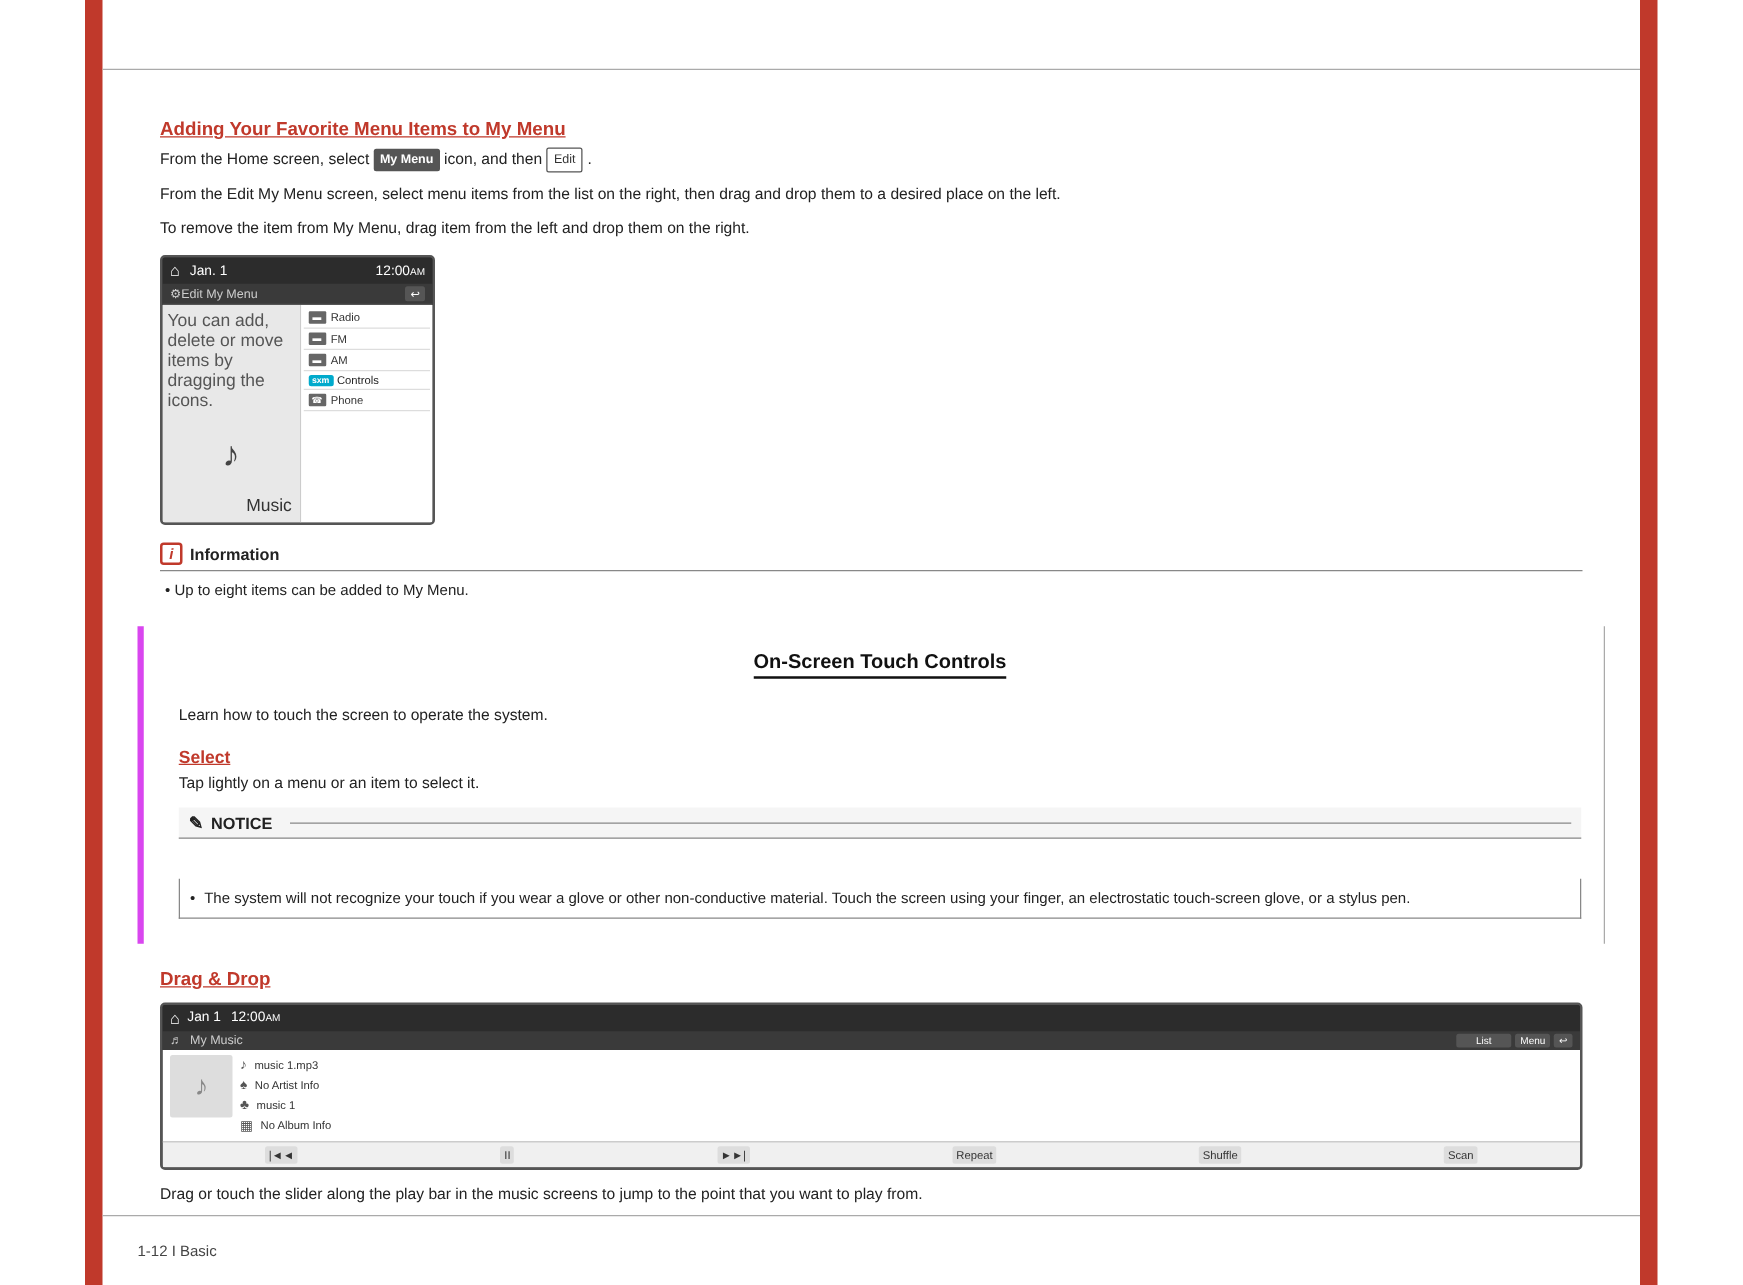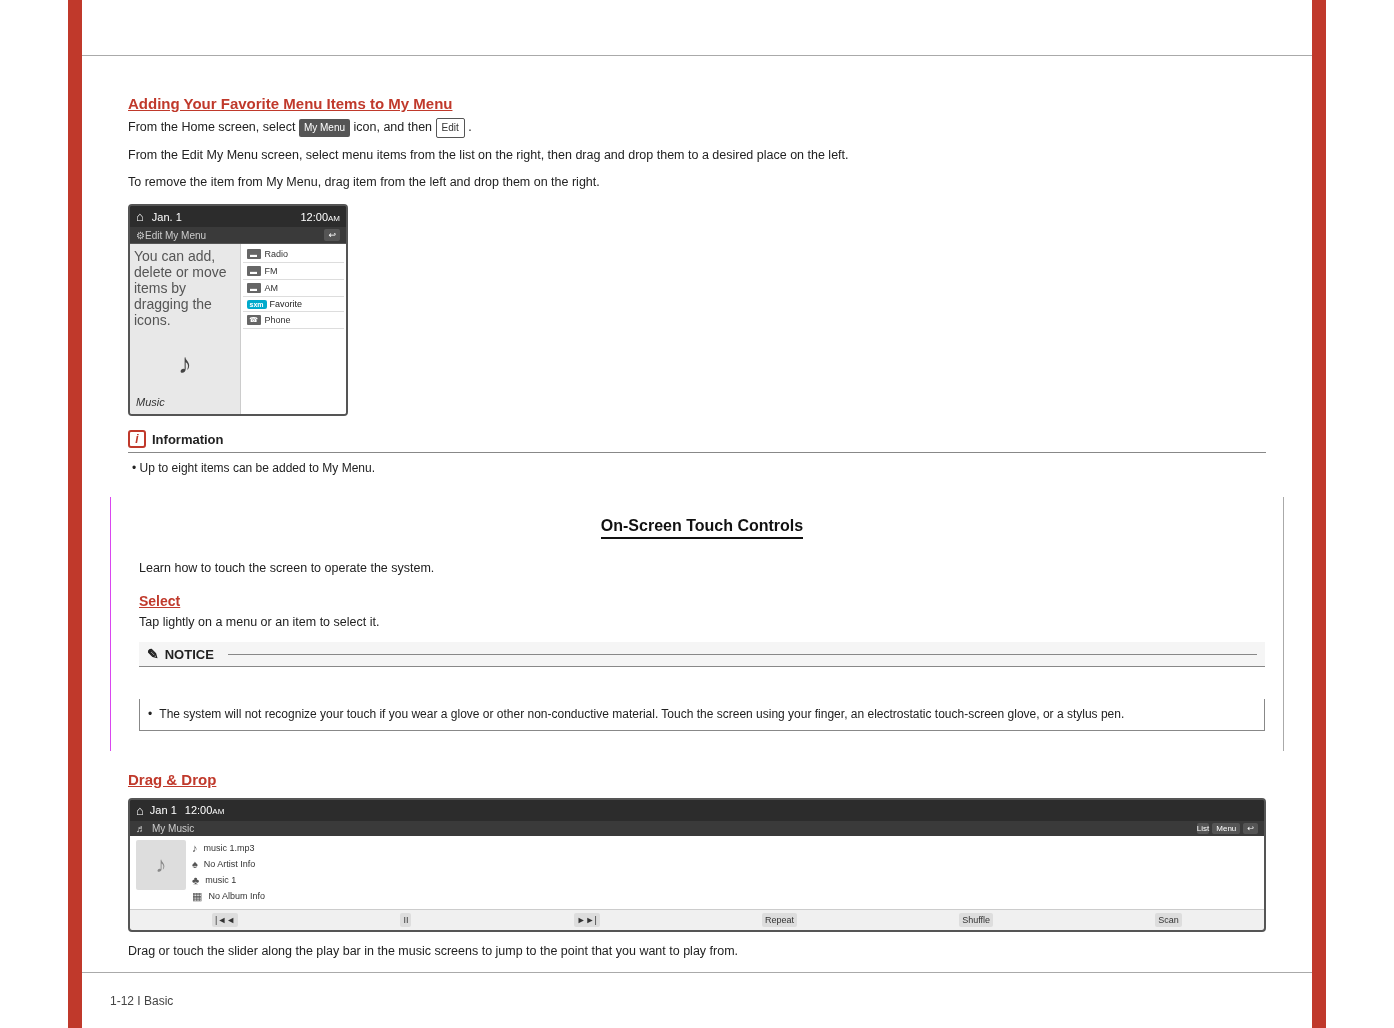--- a/index.html
+++ b/index.html
@@ -70,21 +70,21 @@
     }
 
     
     .col {
       flex: 1;
       padding: 20px 18px;
       position: relative;
     }
     .col-left { border-right: none; }
     .col-mid {
-      border-left: 1px solid #d946ef;
+      border-left: 5px solid #d946ef;
       border-right: 1px solid #aaa;
       padding-left: 28px;
     }
     .col-right { border-left: none; }
 
     
     .section-title {
       font-size: 15px;
       font-weight: bold;
       color: #c0392b;
@@ -119,21 +119,21 @@
 
     
     .badge {
       display: inline-block;
       background: #555;
       color: #fff;
       font-size: 10px;
       padding: 1px 5px;
       border-radius: 2px;
       vertical-align: middle;
-      font-weight: normal;
+      font-weight: bold;
     }
     .badge-outline {
       display: inline-block;
       background: #fff;
       color: #333;
       font-size: 10px;
       padding: 1px 5px;
       border-radius: 2px;
       border: 1px solid #555;
       vertical-align: middle;
@@ -215,25 +215,24 @@
     }
     .music-icon-lg {
       font-size: 28px;
       color: #444;
       display: flex;
       align-items: center;
       justify-content: center;
       height: 60px;
     }
     .screen-music-label {
-      text-align: left;
-      font-size: 11px;
+      text-align: right;
+      font-size: 14px;
       color: #333;
       padding: 2px;
-      font-style: italic;
     }
     .sxm-item {
       display: flex;
       align-items: center;
       padding: 2px 4px;
       font-size: 9px;
       border-bottom: 1px solid #ddd;
       gap: 3px;
     }
     .sxm-badge {
@@ -448,21 +447,21 @@
           <div class="screen-item">
             <span class="screen-item-icon">▬</span>
             <span>FM</span>
           </div>
           <div class="screen-item">
             <span class="screen-item-icon">▬</span>
             <span>AM</span>
           </div>
           <div class="sxm-item">
             <span class="sxm-badge">sxm</span>
-            <span>Favorite</span>
+            <span>Controls</span>
           </div>
           <div class="screen-item">
             <span class="screen-item-icon">☎</span>
             <span>Phone</span>
           </div>
         </div>
       </div>
     </div>
 
     <div class="info-box">
@@ -504,21 +503,21 @@
         <span style="font-size:13px; margin-right:6px;">⌂</span>
         <span>Jan  1</span>
         <span style="margin-left:8px;">
           <span>12:00</span><span style="font-size:8px;">AM</span>
         </span>
       </div>
       <div class="rscreen-subheader">
         <span style="font-size:10px;">♬</span>
         <span>My Music</span>
         <span style="margin-left:auto; display:flex; gap:3px;">
-          <span style="background:#555;color:#fff;font-size:8px;padding:1px 0;border-radius:2px;">List</span>
+          <span style="background:#555;color:#fff;font-size:8px;padding:1px 16px;border-radius:2px;">List</span>
           <span style="background:#555;color:#fff;font-size:8px;padding:1px 4px;border-radius:2px;">Menu</span>
           <span style="background:#555;color:#fff;font-size:8px;padding:1px 4px;border-radius:2px;">↩</span>
         </span>
       </div>
       <div class="rscreen-body">
         <div style="display:flex;">
           <div class="album-art">♪</div>
           <div style="flex:1;">
             <div class="rscreen-track-row">
               <span class="rscreen-track-icon">♪</span>

